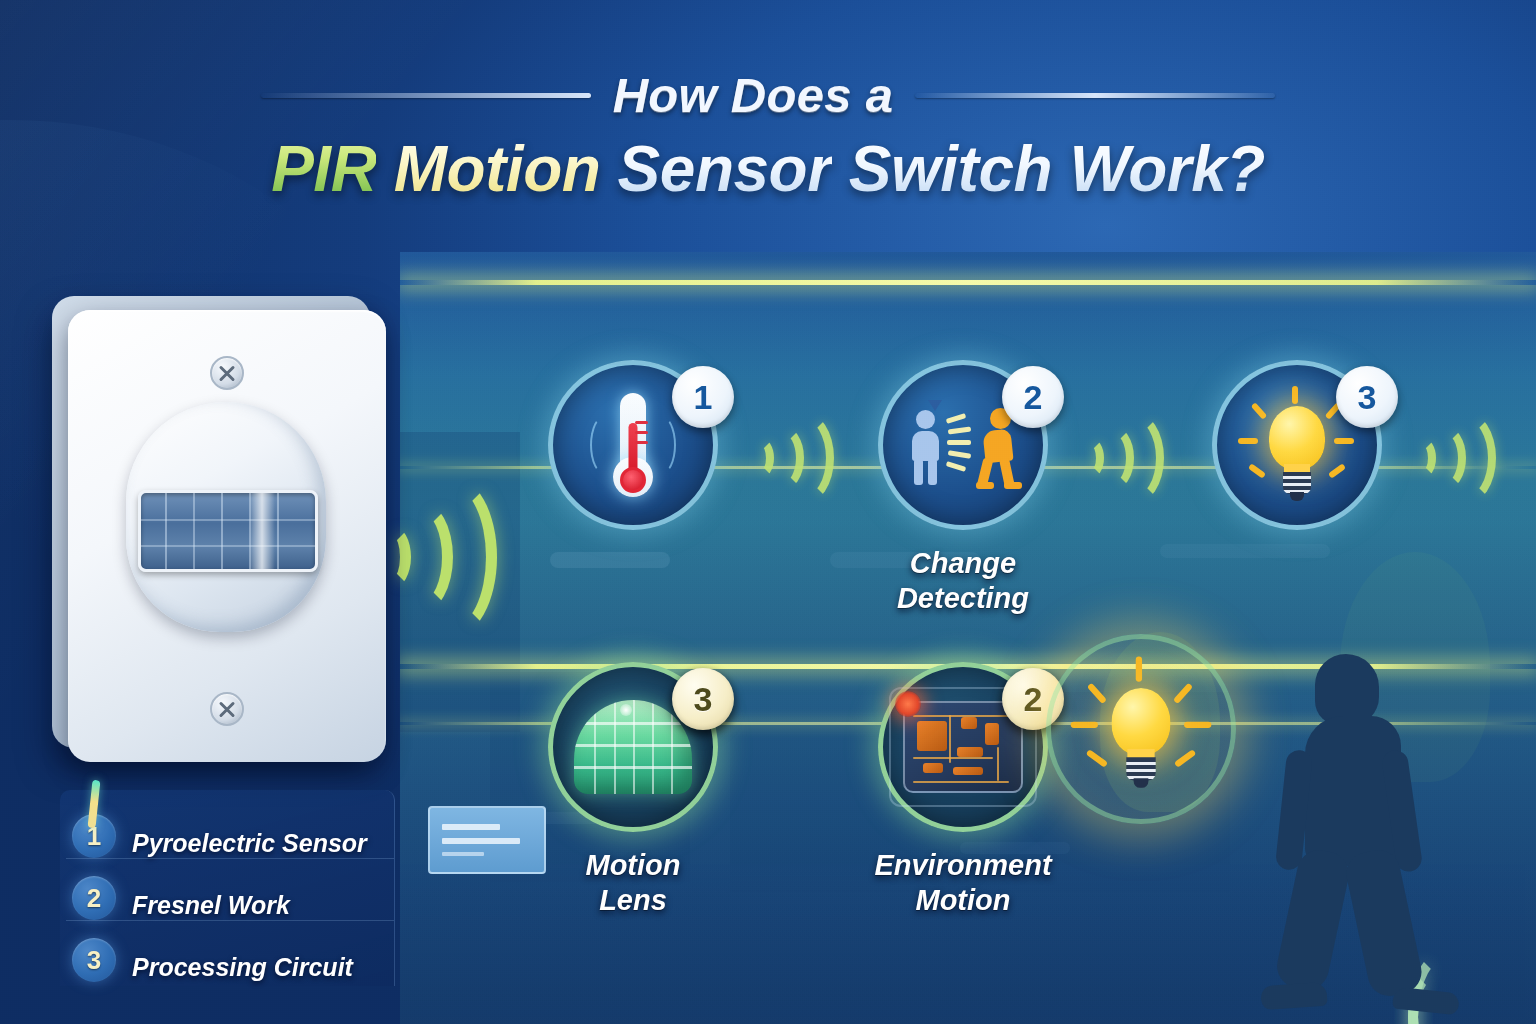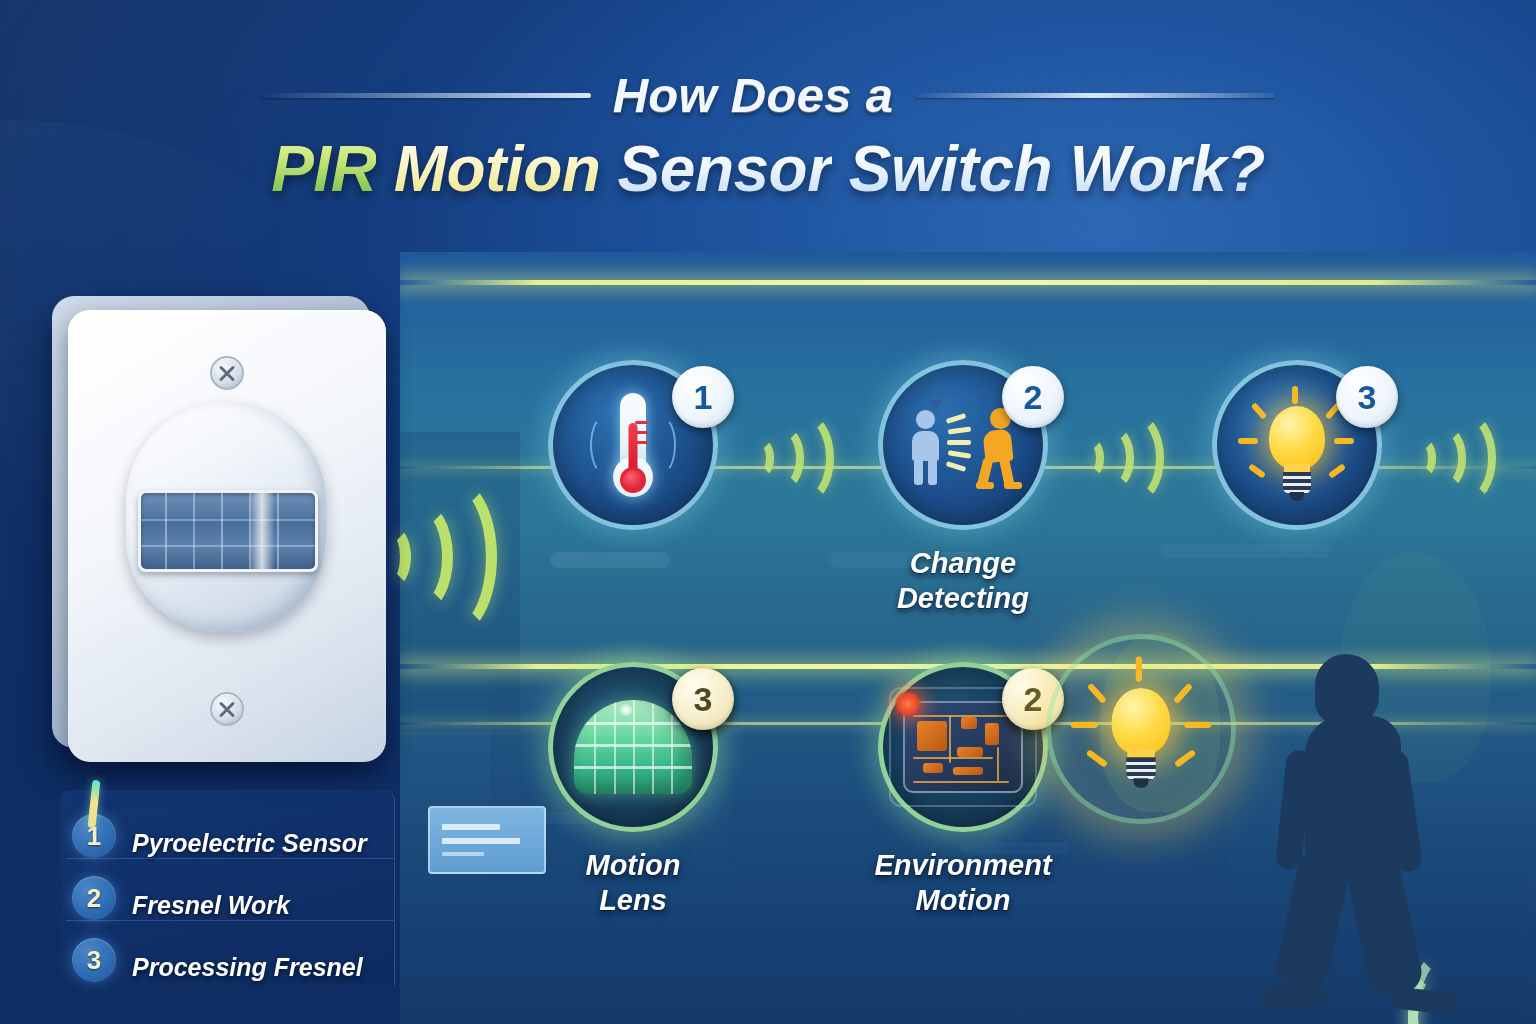--- a/index.html
+++ b/index.html
@@ -647,18 +647,18 @@
       <div class="pyro-cable"></div>
       <div class="lnum">1</div>
       <div class="ltext">Pyroelectric Sensor</div>
     </div>
     <div class="lrow">
       <div class="lnum">2</div>
       <div class="ltext">Fresnel Work</div>
     </div>
     <div class="lrow">
       <div class="lnum">3</div>
-      <div class="ltext">Processing Fresnel</div>
+      <div class="ltext">Processing Circuit</div>
     </div>
   </div>
 
   <div id="grain"></div>
 </div>
 
 </body></html>

